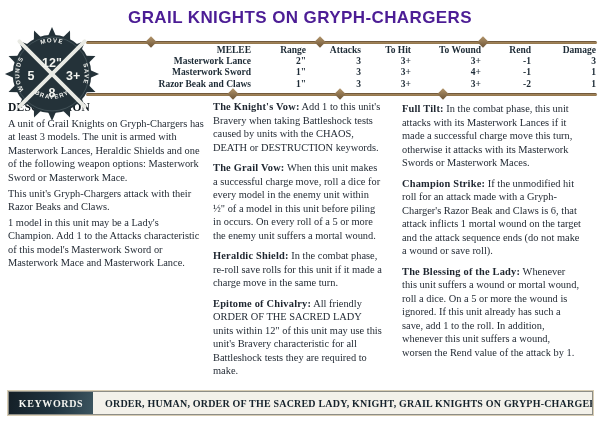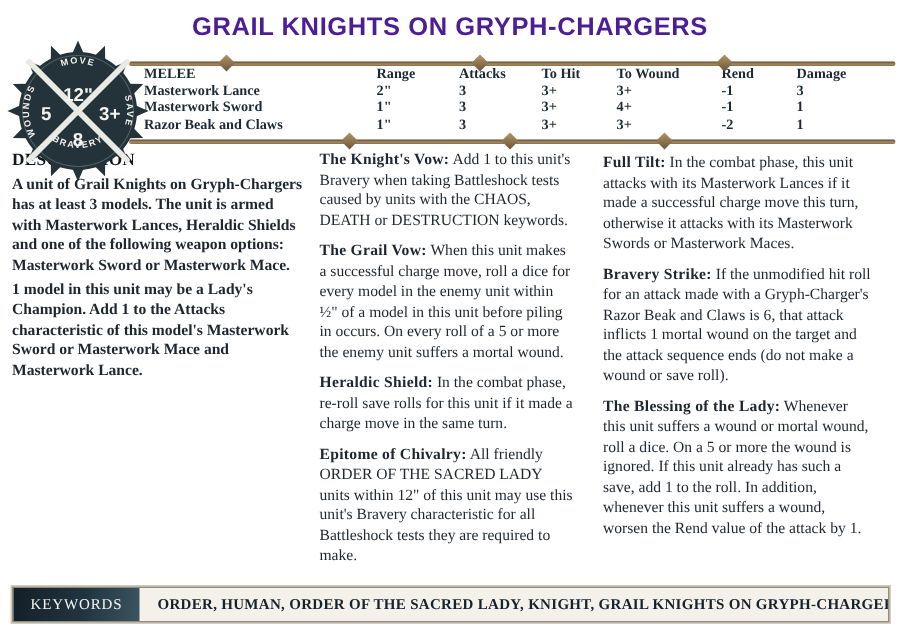--- a/index.html
+++ b/index.html
@@ -29,49 +29,49 @@
   .rule-bottom{top:93px;}
   .diamond{
     position:absolute;top:-3px;width:8px;height:8px;
     background:linear-gradient(135deg,#b2946a,#6d5536);
     transform:rotate(45deg);
   }
   .weapon-table-wrap{position:absolute;left:96px;top:45px;width:500px;height:47px;}
   table.weapons{width:100%;border-collapse:collapse;table-layout:fixed;}
   table.weapons td,table.weapons th{
     font-size:9.5px;font-weight:bold;color:#1c2a35;
-    text-align:left;padding:0;line-height:1.18;white-space:nowrap;
+    text-align:right;padding:0;line-height:1.18;white-space:nowrap;
   }
   col.c-name{width:31%;}col.c-range{width:11%;}col.c-att{width:11%;}
   col.c-hit{width:10%;}col.c-wound{width:14%;}col.c-rend{width:10%;}col.c-dmg{width:13%;}
   
   .col{position:absolute;top:100px;font-size:10.4px;line-height:1.3;}
   .col-left{left:8px;width:196px;}
   .col-mid{left:213px;width:181px;}
   .col-right{left:402px;width:192px;}
   .sec-heading{
     font-weight:bold;font-size:11.5px;letter-spacing:0.2px;
     color:#10181e;margin:7px 0 2px 0;
   }
   .sec-heading.first{margin-top:0;}
-  .para{margin:0 0 2px 0;font-weight:bold;}
+  .para{margin:0 0 2px 0;}
   .ability{margin:0 12px 7px 0;}
   .ability b{letter-spacing:0.2px;}
   
   .keywords-bar{
     position:absolute;left:8px;top:391px;width:583px;height:22px;
     background:#f3f1ea;
     border:1px solid #8d8d86;
     box-shadow:0 0 0 1px #d8cdb4;
     display:flex;align-items:stretch;z-index:4;
   }
   .keywords-label{
     width:84px;flex:0 0 84px;
     background:linear-gradient(100deg,#141f27 0%,#203440 55%,#3c5560 100%);
-    color:#f4f4f0;font-weight:normal;font-size:10px;letter-spacing:0.6px;
+    color:#f4f4f0;font-weight:bold;font-size:10px;letter-spacing:0.6px;
     display:flex;align-items:center;justify-content:center;text-align:right;
   }
   .keywords-text{
     flex:1;display:flex;align-items:center;
     padding-left:12px;
     font-weight:bold;font-size:10px;letter-spacing:0.2px;color:#15222b;
     white-space:nowrap;overflow:hidden;
   }
   .badge text{fill:#f2f3ef;font-family:"Liberation Sans", sans-serif;}
   .badge .big{font-size:13px;font-weight:bold;}
@@ -191,20 +191,21 @@
       <td>-2</td>
       <td>1</td>
     </tr>
   </tbody>
     </table>
 </div>
 
 <div class="col col-left">
   <div class="sec-heading first">DESCRIPTION</div>
   <p class="para">A unit of Grail Knights on Gryph-Chargers has at least 3 models. The unit is armed with Masterwork Lances, Heraldic Shields and one of the following weapon options: Masterwork Sword or Masterwork Mace.</p>
+  <p class="para">This unit's Gryph-Chargers attack with their Razor Beaks and Claws.</p>
   <p class="para">1 model in this unit may be a Lady's Champion. Add 1 to the Attacks characteristic of this model's Masterwork Sword or Masterwork Mace and Masterwork Lance.</p>
 </div>
 
 <div class="col col-mid">
   <p class="ability">
     <b>The Knight's Vow:</b> <span>Add 1 to this unit's Bravery when taking Battleshock tests caused by units with the CHAOS, DEATH or DESTRUCTION keywords.</span>
   </p>
   <p class="ability">
     <b>The Grail Vow:</b> <span>When this unit makes a successful charge move, roll a dice for every model in the enemy unit within ½" of a model in this unit before piling in occurs. On every roll of a 5 or more the enemy unit suffers a mortal wound.</span>
   </p>
@@ -214,21 +215,21 @@
   <p class="ability">
     <b>Epitome of Chivalry:</b> <span>All friendly ORDER OF THE SACRED LADY units within 12" of this unit may use this unit's Bravery characteristic for all Battleshock tests they are required to make.</span>
   </p>
 </div>
 
 <div class="col col-right">
   <p class="ability" style="margin-top:2px">
     <b>Full Tilt:</b> <span>In the combat phase, this unit attacks with its Masterwork Lances if it made a successful charge move this turn, otherwise it attacks with its Masterwork Swords or Masterwork Maces.</span>
   </p>
   <p class="ability">
-    <b>Bravery Strike:</b> <span>If the unmodified hit roll for an attack made with a Gryph-Charger's Razor Beak and Claws is 6, that attack inflicts 1 mortal wound on the target and the attack sequence ends (do not make a wound or save roll).</span>
+    <b>Champion Strike:</b> <span>If the unmodified hit roll for an attack made with a Gryph-Charger's Razor Beak and Claws is 6, that attack inflicts 1 mortal wound on the target and the attack sequence ends (do not make a wound or save roll).</span>
   </p>
   <p class="ability">
     <b>The Blessing of the Lady:</b> <span>Whenever this unit suffers a wound or mortal wound, roll a dice. On a 5 or more the wound is ignored. If this unit already has such a save, add 1 to the roll. In addition, whenever this unit suffers a wound, worsen the Rend value of the attack by 1.</span>
   </p>
 </div>
 
 <div class="keywords-bar">
   <div class="keywords-label">KEYWORDS</div>
   <div class="keywords-text">ORDER, HUMAN, ORDER OF THE SACRED LADY, KNIGHT, GRAIL KNIGHTS ON GRYPH-CHARGERS</div>
 </div>

